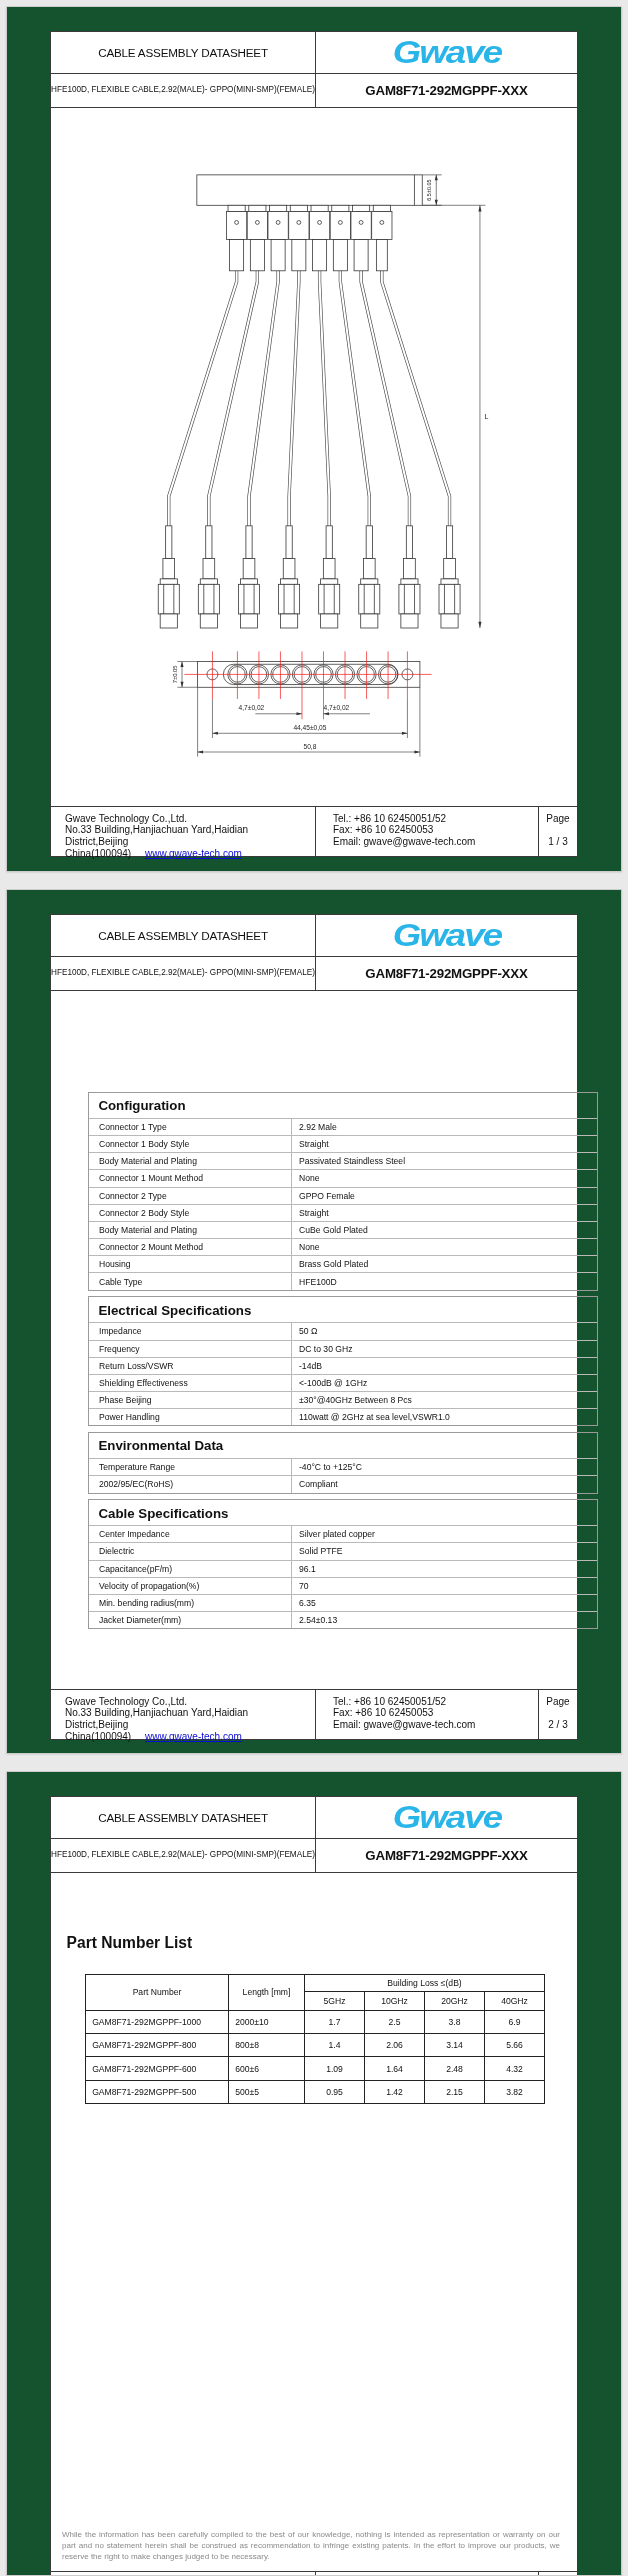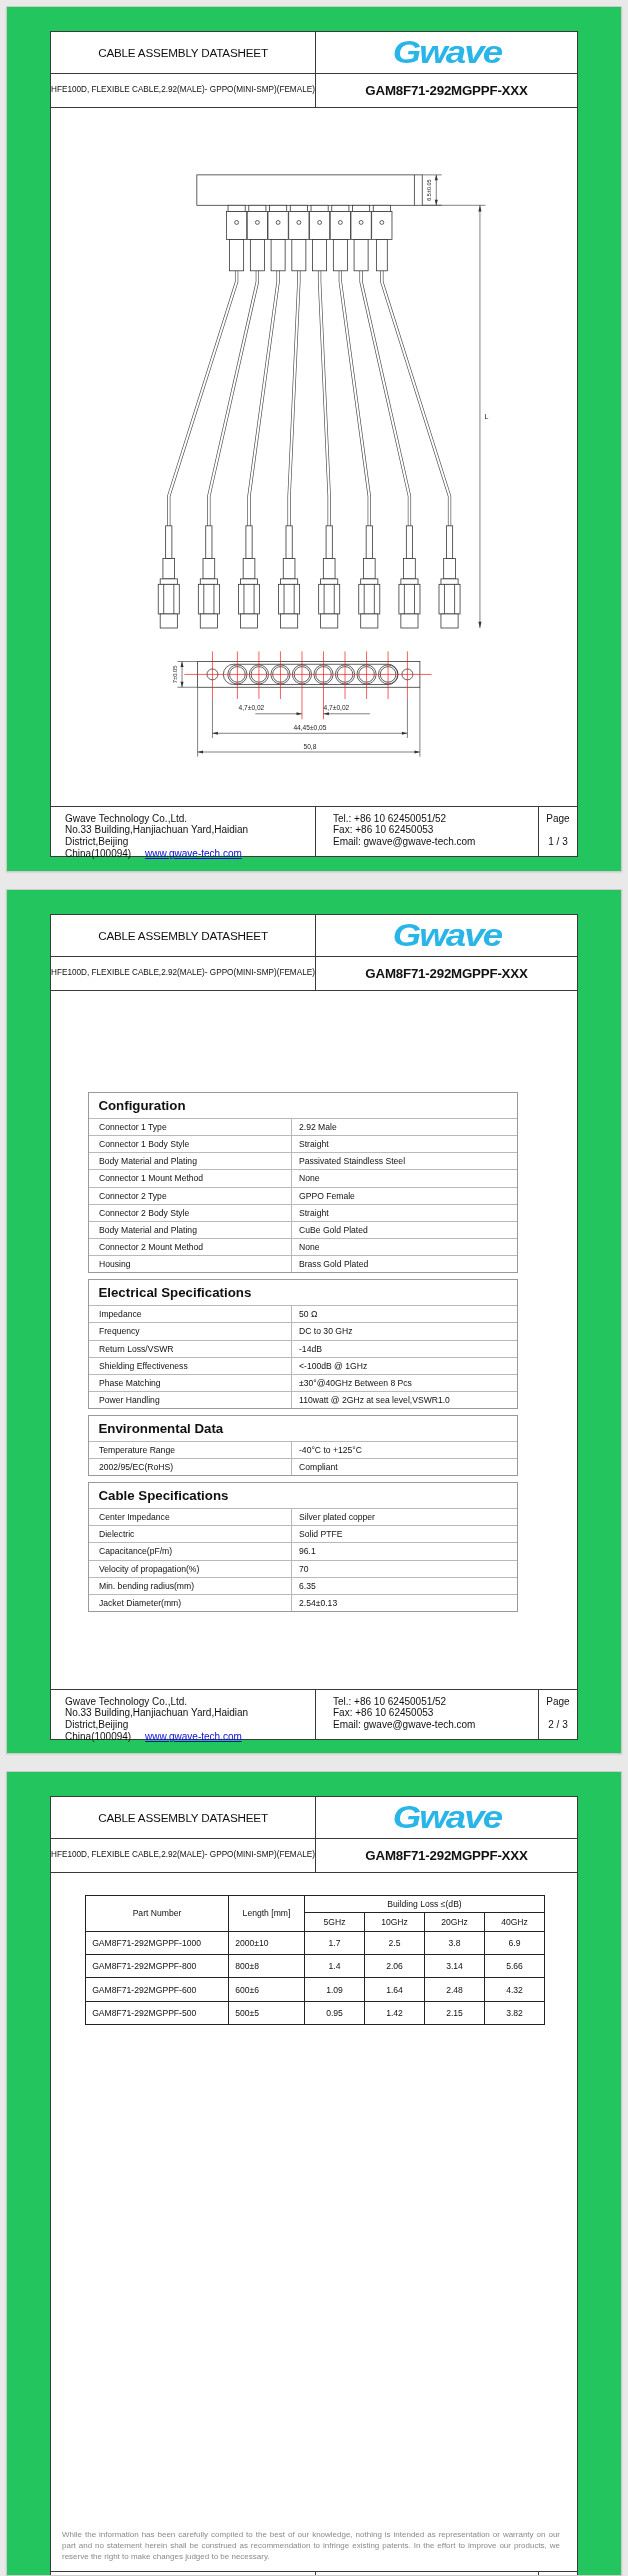--- a/index.html
+++ b/index.html
@@ -1,19 +1,19 @@
 <!DOCTYPE html>
 <html style="font-size:12.5px"><head>
 <meta charset="utf-8">
 <style>
   * { margin:0; padding:0; box-sizing:border-box; }
   html,body { background:#e9e9e9; font-family:"Liberation Sans", sans-serif; color:#111; }
   .canvas { width:628px; }
 
-  .page { width:616px; margin:0 auto 17px; background:#22c55e; border:0.8px solid #cccccc;
+  .page { width:616px; margin:0 auto 17px; background:#14532d; border:0.8px solid #cccccc;
           box-shadow:0 0.8px 1.6px rgba(0,0,0,.15); overflow:hidden; position:relative; }
   .page.p1 { height:866px; margin-top:6.2px; }
   .page.p2 { height:865px; }
   .page.p3 { height:805px; margin-bottom:0; }
 
   .sheet { width:528px; margin:23.4px auto 0; border:0.8px solid #3a3a3a; display:flex; flex-direction:column; height:826px; background:#fff; }
 
   
   .hdr { display:flex; border-bottom:0.8px solid #3a3a3a; }
   .hdr-left { width:265px; border-right:0.8px solid #3a3a3a; }
@@ -33,21 +33,21 @@
   
   .ftr { border-top:0.8px solid #3a3a3a; height:50px; display:flex; font-size:10px; line-height:11.7px; }
   .ftr-c1 { width:265px; border-right:0.8px solid #3a3a3a; padding:6.2px 3.1px 0 14px; }
   .ftr-c2 { width:223px; border-right:0.8px solid #3a3a3a; padding:6.2px 3.1px 0 17px; }
   .ftr-c3 { flex:1; text-align:center; padding:6.2px 0 0 0; }
   .ftr a { color:#0b0bd6; text-decoration:underline; }
   .ftr-c3 .pageno { margin-top:11.7px; }
 
   
   .specs { padding-top:101px; }
-  .sec { width:430px; margin:0 0 5.5px 37px; border:0.8px solid #9a9a9a; }
+  .sec { width:510px; margin:0 0 5.5px 37px; border:0.8px solid #9a9a9a; }
   .sec-title { font-size:13.3px; font-weight:bold; padding:5.5px 0 4.7px 9.4px; }
   .sec-row { display:flex; border-top:0.8px solid #b9b9b9; font-size:8.6px; }
   .sec-row .k { width:202px; padding:3.1px 3.1px 3.1px 10px; }
   .sec-row .v { flex:1; border-left:0.8px solid #b9b9b9; padding:3.1px 3.1px 3.1px 7px; }
 
   
   .pnl-title { font-size:15.6px; font-weight:bold; margin:61px 0 0 15.6px; }
   table.pnl { border-collapse:collapse; margin:22px 0 0 34px; }
   table.pnl td, table.pnl th { border:0.8px solid #222; font-weight:normal; font-size:8.6px; padding:0; }
   table.pnl .c-pn  { width:143px; text-align:center; }
@@ -393,20 +393,24 @@
               <div class="v">CuBe Gold Plated</div>
             </div>
           <div class="sec-row">
               <div class="k">Connector 2 Mount Method</div>
               <div class="v">None</div>
             </div>
           <div class="sec-row">
               <div class="k">Housing</div>
               <div class="v">Brass Gold Plated</div>
             </div>
+          <div class="sec-row">
+              <div class="k">Cable Type</div>
+              <div class="v">HFE100D</div>
+            </div>
         </div>
 
         <div class="sec">
           <div class="sec-title">Electrical Specifications</div>
           <div class="sec-row">
               <div class="k">Impedance</div>
               <div class="v">50 Ω</div>
             </div>
           <div class="sec-row">
               <div class="k">Frequency</div>
@@ -414,21 +418,21 @@
             </div>
           <div class="sec-row">
               <div class="k">Return Loss/VSWR</div>
               <div class="v">-14dB</div>
             </div>
           <div class="sec-row">
               <div class="k">Shielding Effectiveness</div>
               <div class="v">&lt;-100dB @ 1GHz</div>
             </div>
           <div class="sec-row">
-              <div class="k">Phase Matching</div>
+              <div class="k">Phase Beijing</div>
               <div class="v">±30°@40GHz Between 8 Pcs</div>
             </div>
           <div class="sec-row">
               <div class="k">Power Handling</div>
               <div class="v">110watt @ 2GHz  at sea level,VSWR1.0</div>
             </div>
         </div>
 
         <div class="sec">
           <div class="sec-title">Environmental Data</div>
@@ -503,20 +507,21 @@
         </div>
         <div class="hdr-right">
           <div class="logo-cell">
               <span class="logo">Gwave</span>
             </div>
           <div class="pn-cell">GAM8F71-292MGPPF-XXX</div>
         </div>
       </div>
 
       <div class="body">
+        <div class="pnl-title">Part Number List</div>
 
         <table class="pnl">
           <tbody>
               <tr class="hrow1">
             <td class="c-pn" rowspan="2">Part Number</td>
             <td class="c-len" rowspan="2">Length [mm]</td>
             <td colspan="4">Building Loss ≤(dB)</td>
           </tr>
           <tr class="hrow2">
             <td class="c-f">5GHz</td>

